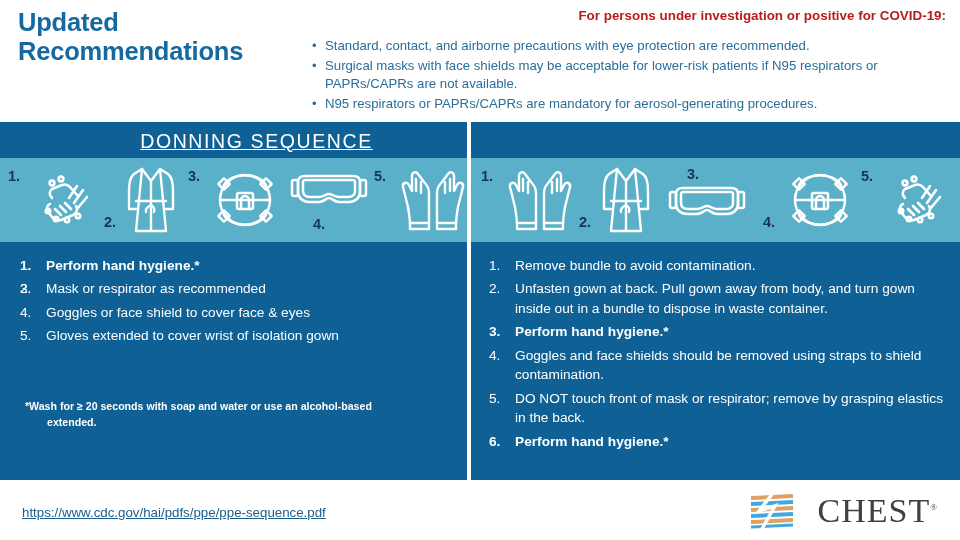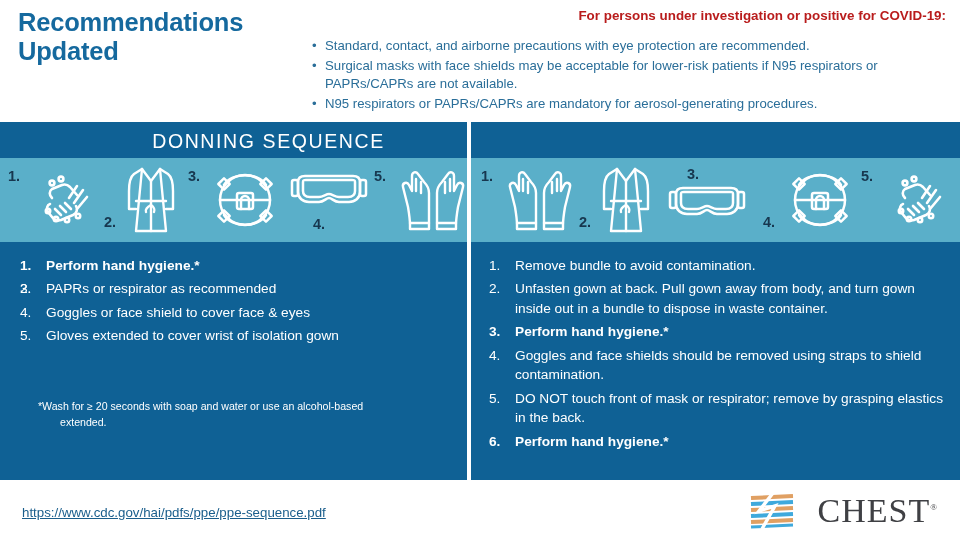--- a/index.html
+++ b/index.html
@@ -61,21 +61,21 @@
   .divider{
     position:absolute;left:467px;top:0;width:4px;height:358px;
     background:#ffffff;z-index:6;
   }
 
   .col-head{
     position:absolute;top:4px;height:30px;display:flex;
     align-items:center;justify-content:center;
     color:#ffffff;font-size:19.5px;letter-spacing:1.6px;font-weight:400;
   }
-  .col-head.left{left:12px;width:513px;}
+  .col-head.left{left:0;width:513px;text-decoration:underline;}
   .col-head.right{left:471px;width:489px;}
 
   
   .strip{position:absolute;top:36px;height:84px;}
   .strip.left{left:0;width:467px;}
   .strip.right{left:471px;width:489px;}
   .icon-item{position:absolute;}
   .icon-num{
     position:absolute;color:#17374f;font-weight:bold;font-size:14.5px;
   }
@@ -85,22 +85,22 @@
   .list{position:absolute;color:#ffffff;}
   .list.left{left:18px;top:134px;width:430px;}
   .list.right{left:487px;top:134px;width:460px;}
   .li{
     position:relative;padding-left:28px;margin-bottom:4px;
     font-size:13.7px;line-height:1.42;
   }
   .li .num{position:absolute;left:2px;top:0;}
   .li.bold,.li.bold .num{font-weight:bold;}
   .footnote{
-    position:absolute;left:38px;top:277px;width:400px;
-    color:#ffffff;font-size:10.6px;line-height:1.5;
+    position:absolute;left:25px;top:277px;width:400px;
+    color:#ffffff;font-size:10.6px;line-height:1.5;font-weight:bold;
   }
   .footnote .ind{display:block;padding-left:22px;}
 
   
   .footer{
     position:absolute;left:0;top:480px;width:960px;height:60px;background:#fff;
   }
   .url{
     position:absolute;left:22px;top:25px;
     color:#1a5e8c;font-size:13.3px;text-decoration:underline;
@@ -120,22 +120,22 @@
   }
 </style>
 </head>
 <body>
 
 <div class="page">
 
   <div class="top">
     <div class="title-col">
       <div class="title">
+        <div>Updated</div>
         <div>Recommendations</div>
-        <div>Updated</div>
       </div>
     </div>
     <div class="notes-col">
       <div class="notes-head">For persons under investigation or positive for COVID-19:</div>
       <ul class="notes-list">
         <li>
           <span class="bullet">•</span>
           <span>Standard, contact, and airborne precautions with eye protection are recommended.</span>
         </li>
         <li>
@@ -345,21 +345,21 @@
     <div class="list left">
       <div class="li bold">
         <span class="num">1.</span>
         <span>Perform hand hygiene.*</span>
       </div>
       <div class="li">
         <span class="num">2.</span>
       </div>
       <div class="li">
         <span class="num">3.</span>
-        <span>PAPRs or respirator as recommended</span>
+        <span>Mask or respirator as recommended</span>
       </div>
       <div class="li">
         <span class="num">4.</span>
         <span>Goggles or face shield to cover face &amp; eyes</span>
       </div>
       <div class="li">
         <span class="num">5.</span>
         <span>Gloves extended to cover wrist of isolation gown</span>
       </div>
     </div>

